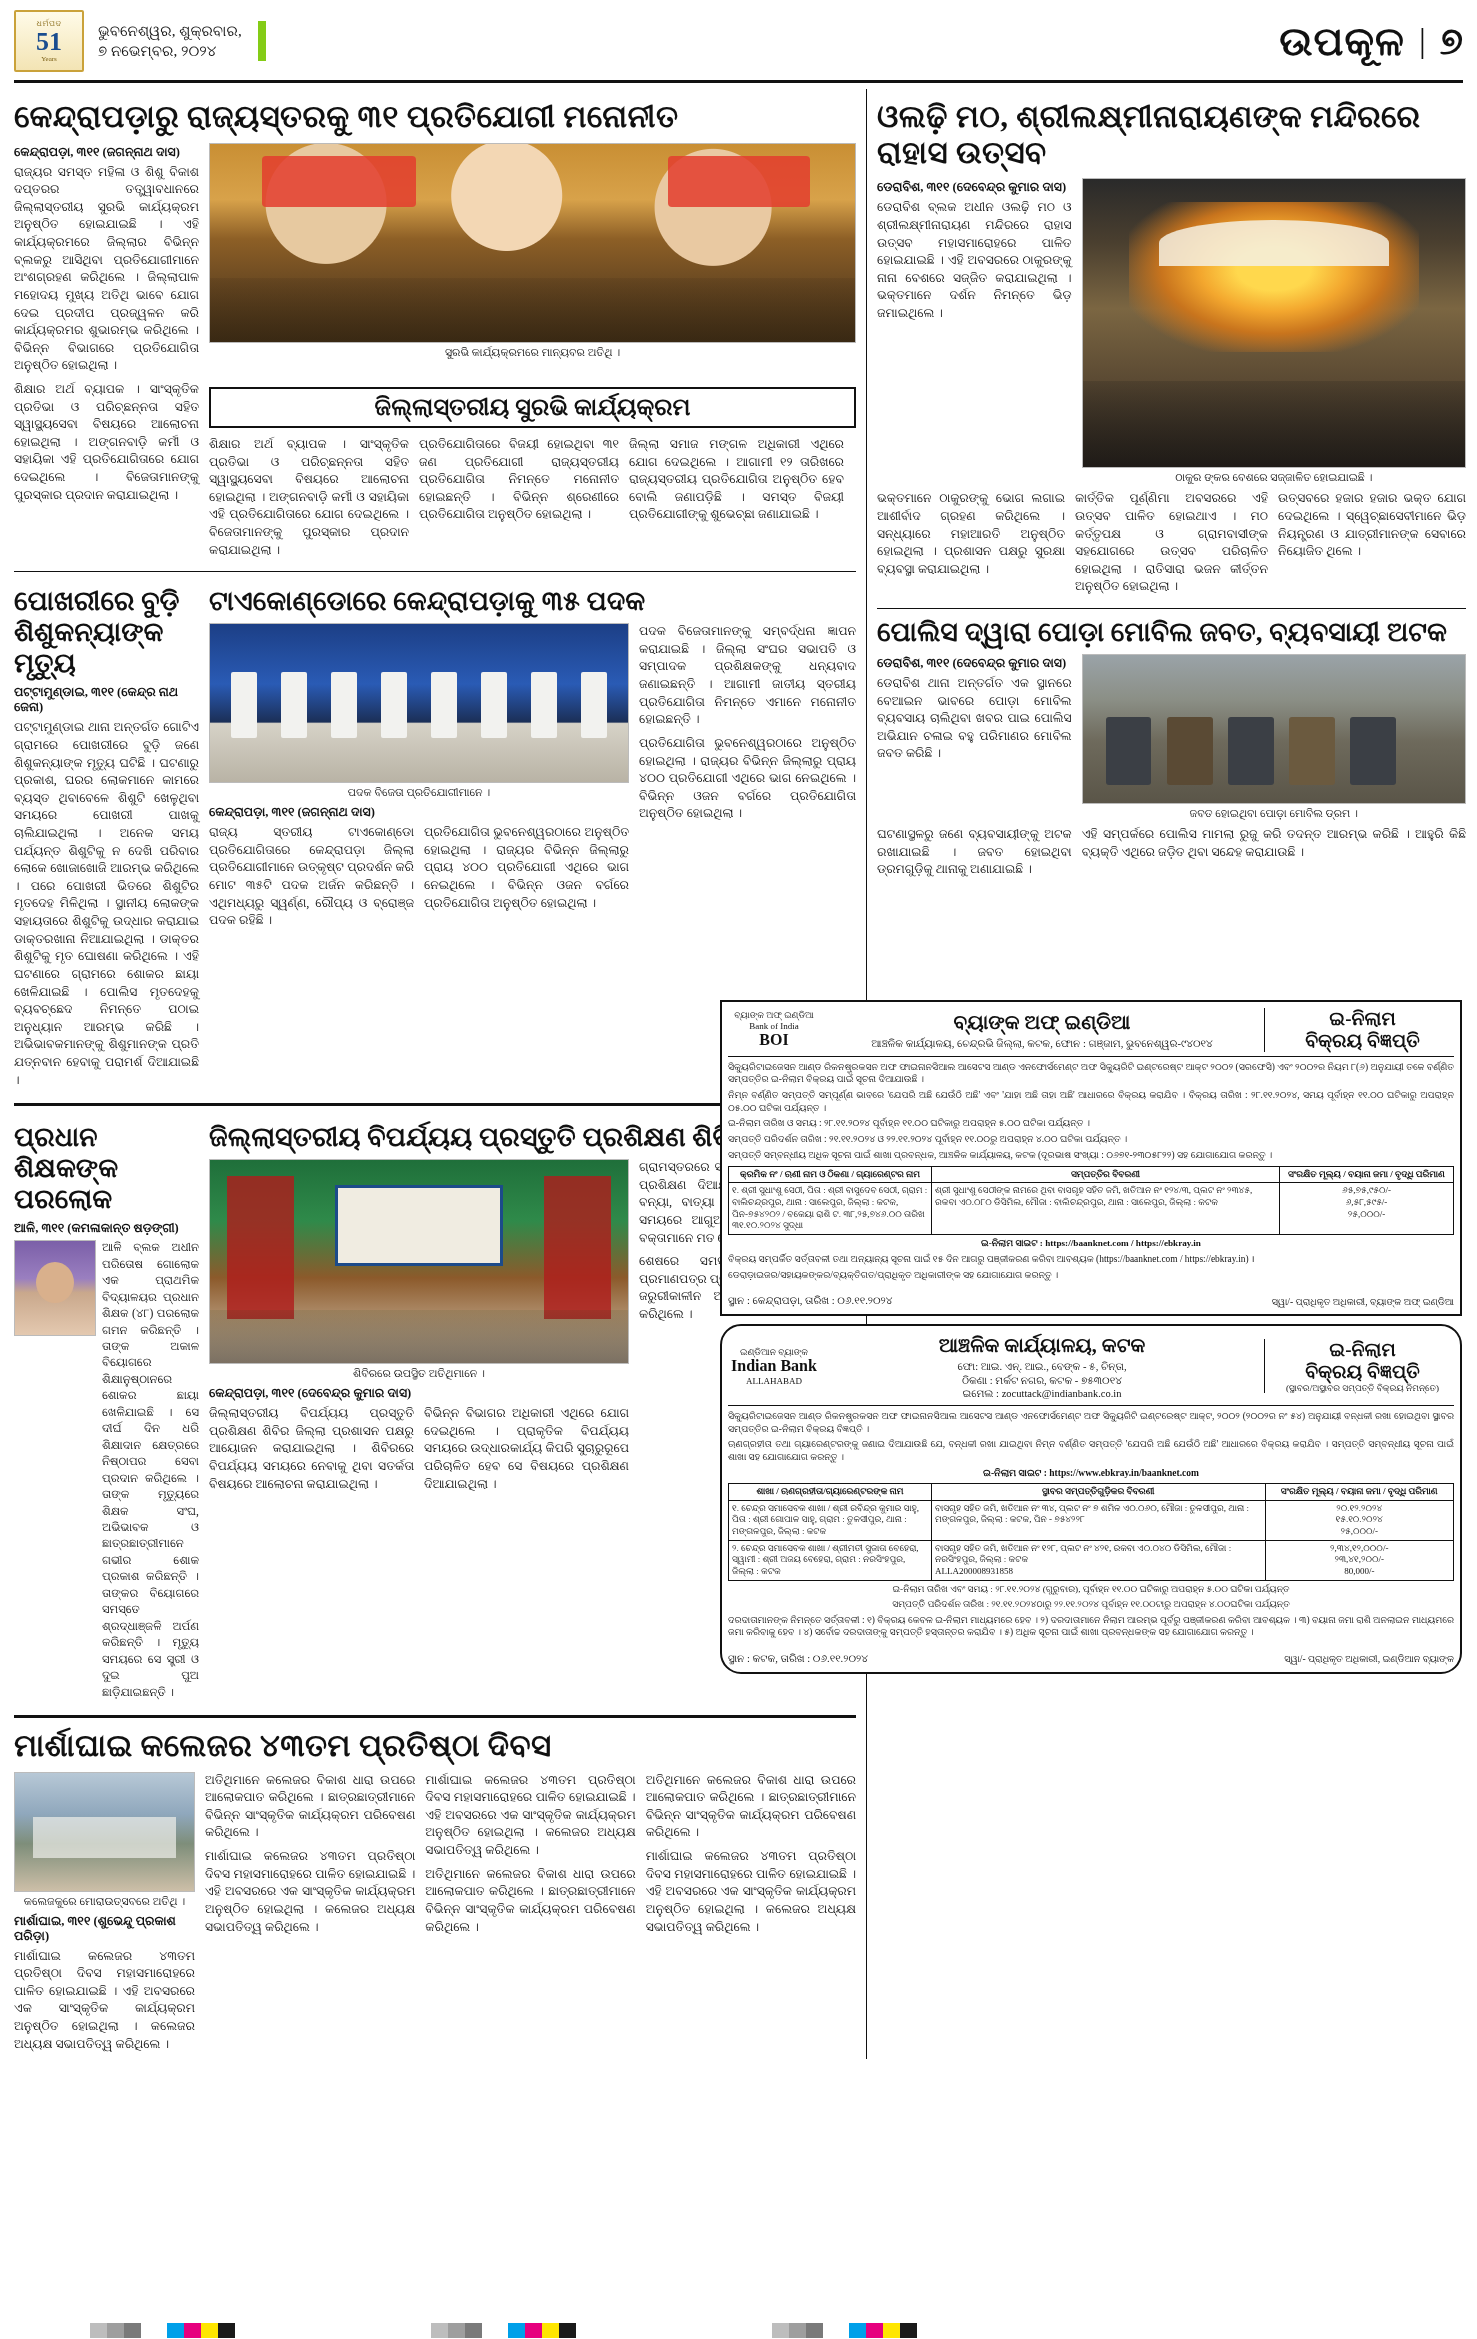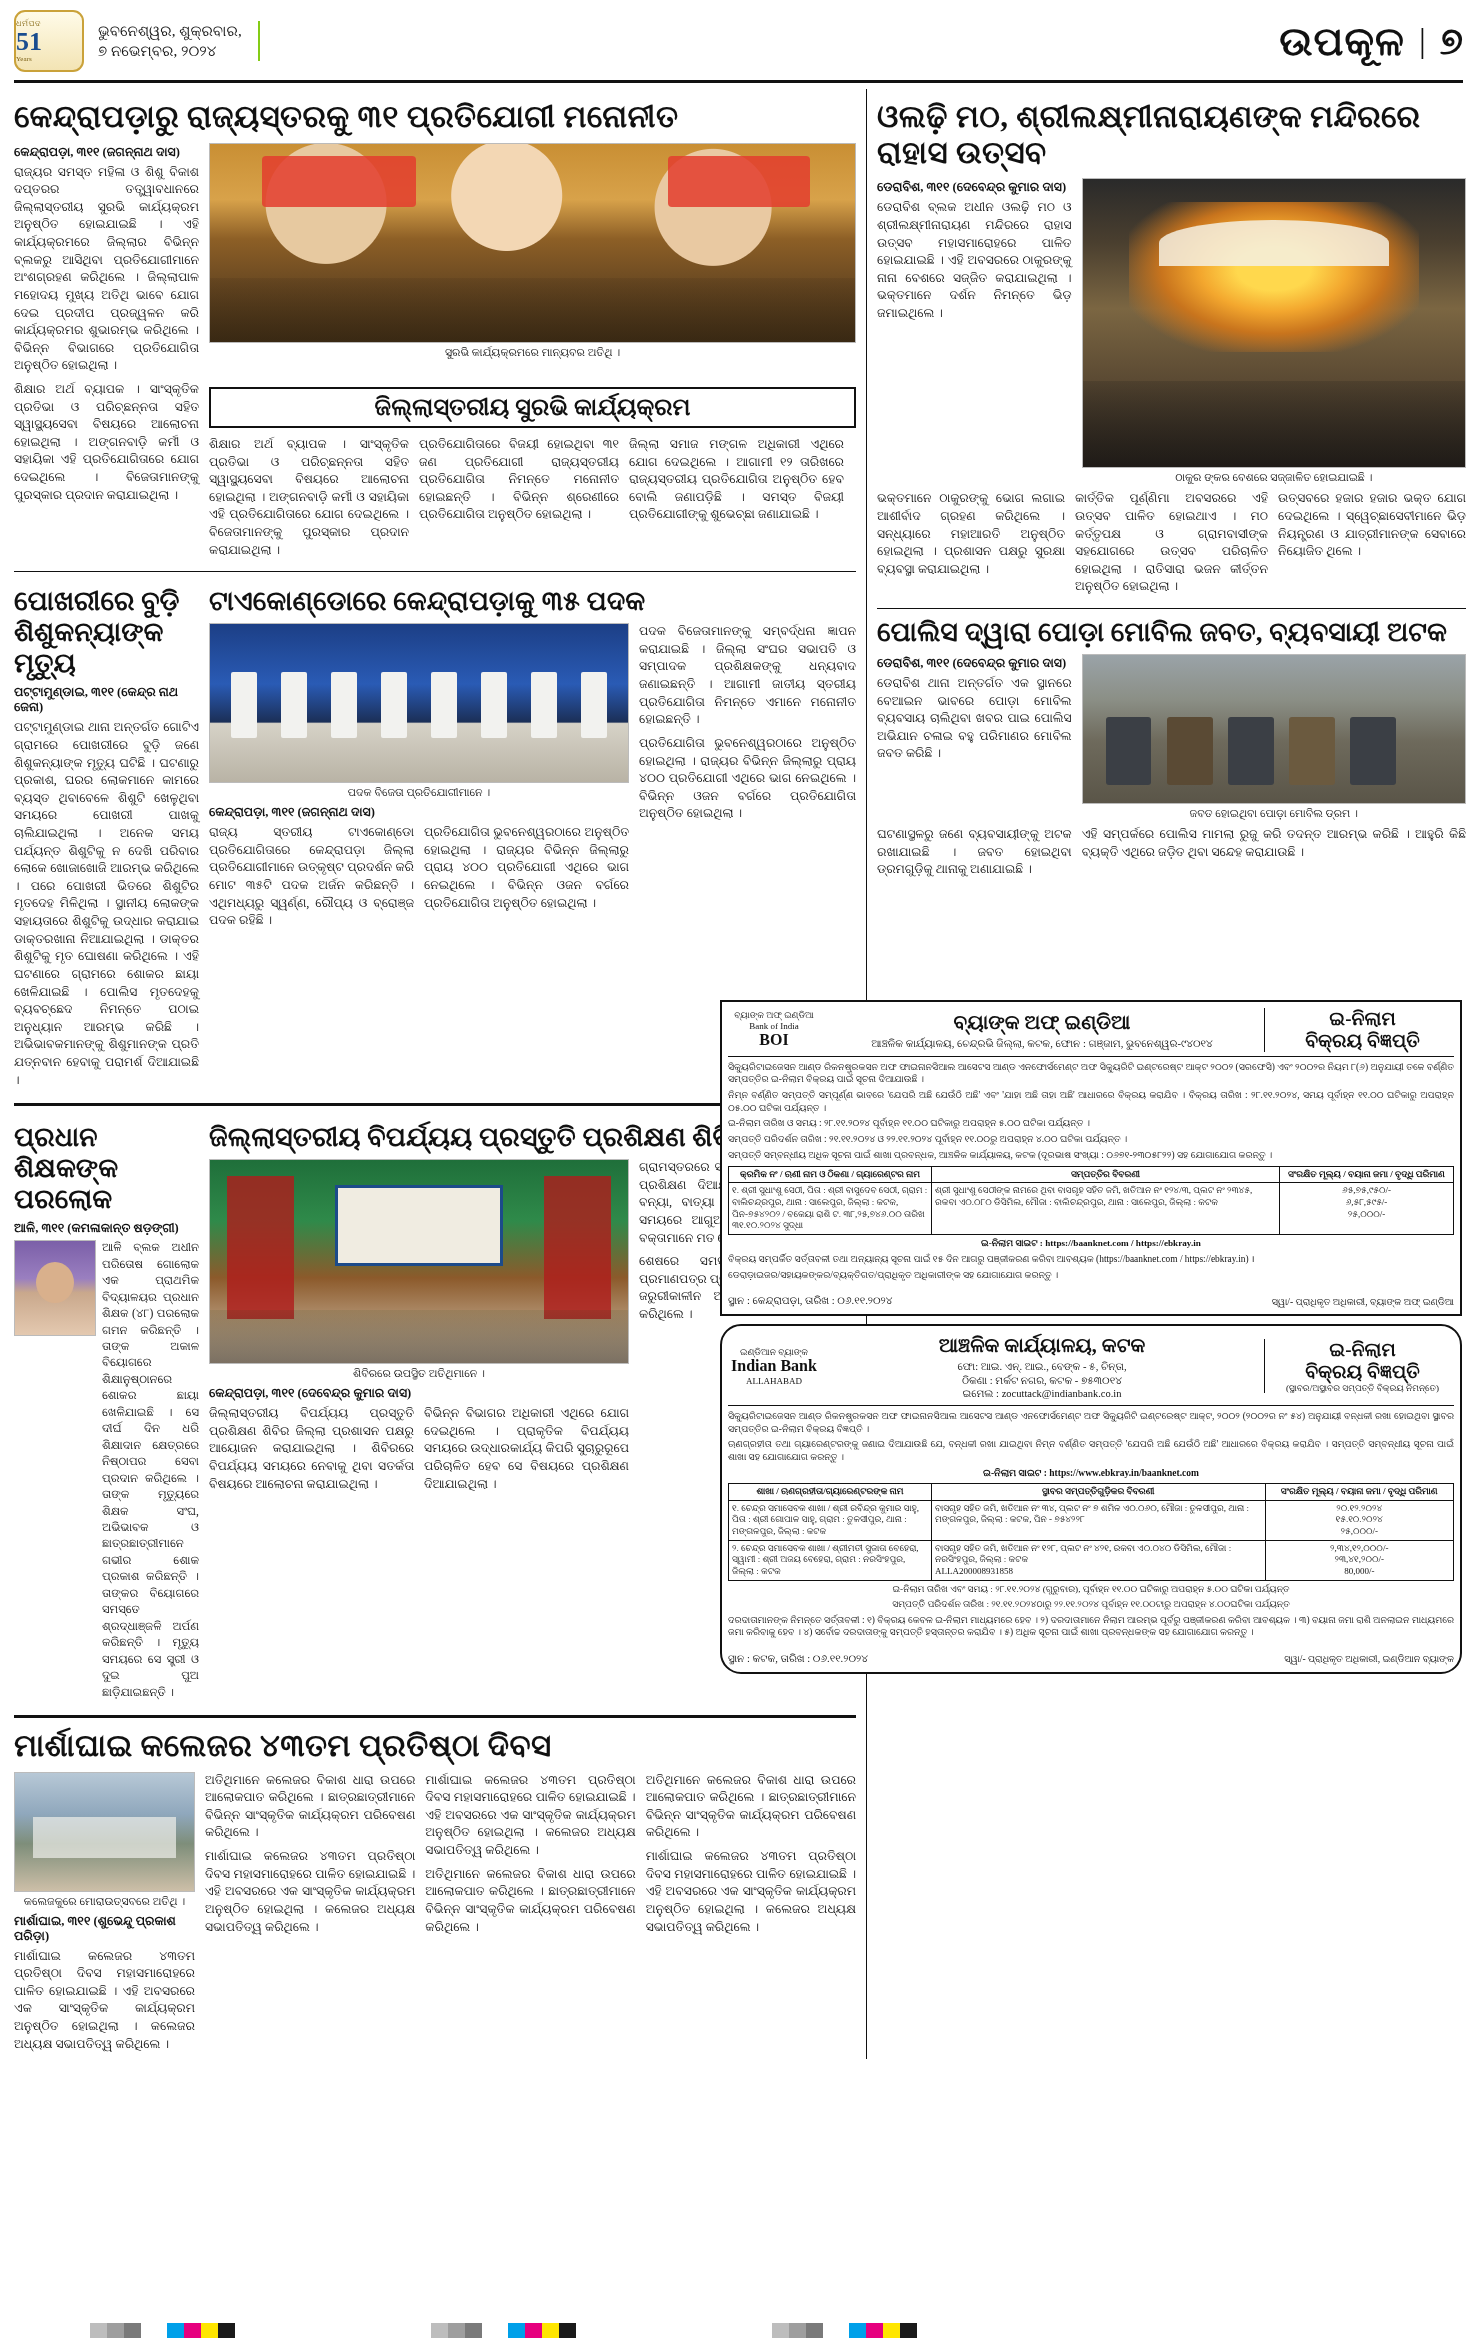--- a/index.html
+++ b/index.html
@@ -9,28 +9,28 @@
     font-family:"Liberation Serif", serif;
     color:#111;
     position:relative;
     overflow:hidden;
   }
   .page { width:1477px; height:2339px; padding:10px 14px 0 14px; position:relative; }
 
   
   .masthead { display:flex; align-items:center; border-bottom:3px solid #111; padding-bottom:8px; }
   .logo-badge {
-    width:70px; height:62px; border:2px solid #caa23a; border-radius:11px;
-    display:flex; flex-direction:column; justify-content:center;
+    width:70px; height:62px; border:2px solid #caa23a; border-radius:2px;
+    display:flex; flex-direction:column; align-items:center; justify-content:center;
     background:linear-gradient(#fffbe8,#f3e4b4); margin-right:14px;
   }
   .logo-badge .top { font-size:8px; color:#8a6d1a; letter-spacing:.5px; }
   .logo-badge .num { font-size:26px; font-weight:bold; color:#1a4d8f; line-height:1; }
   .logo-badge .yrs { font-size:7px; color:#7a5f14; }
-  .mast-place { font-size:15px; line-height:1.35; border-right:2px solid #84cc16; padding-right:16px; }
+  .mast-place { font-size:15px; line-height:1.35; border-right:8px solid #84cc16; padding-right:16px; }
   .mast-spacer { flex:1; }
   .mast-title { font-size:40px; font-weight:bold; letter-spacing:1px; }
   .mast-sep { font-size:34px; margin:0 14px; color:#111; }
   .mast-pg { font-size:38px; font-weight:bold; }
 
   
   .cols { display:flex; gap:10px; }
   .rule-v { border-left:1px solid #111; }
 
   h1.head {

